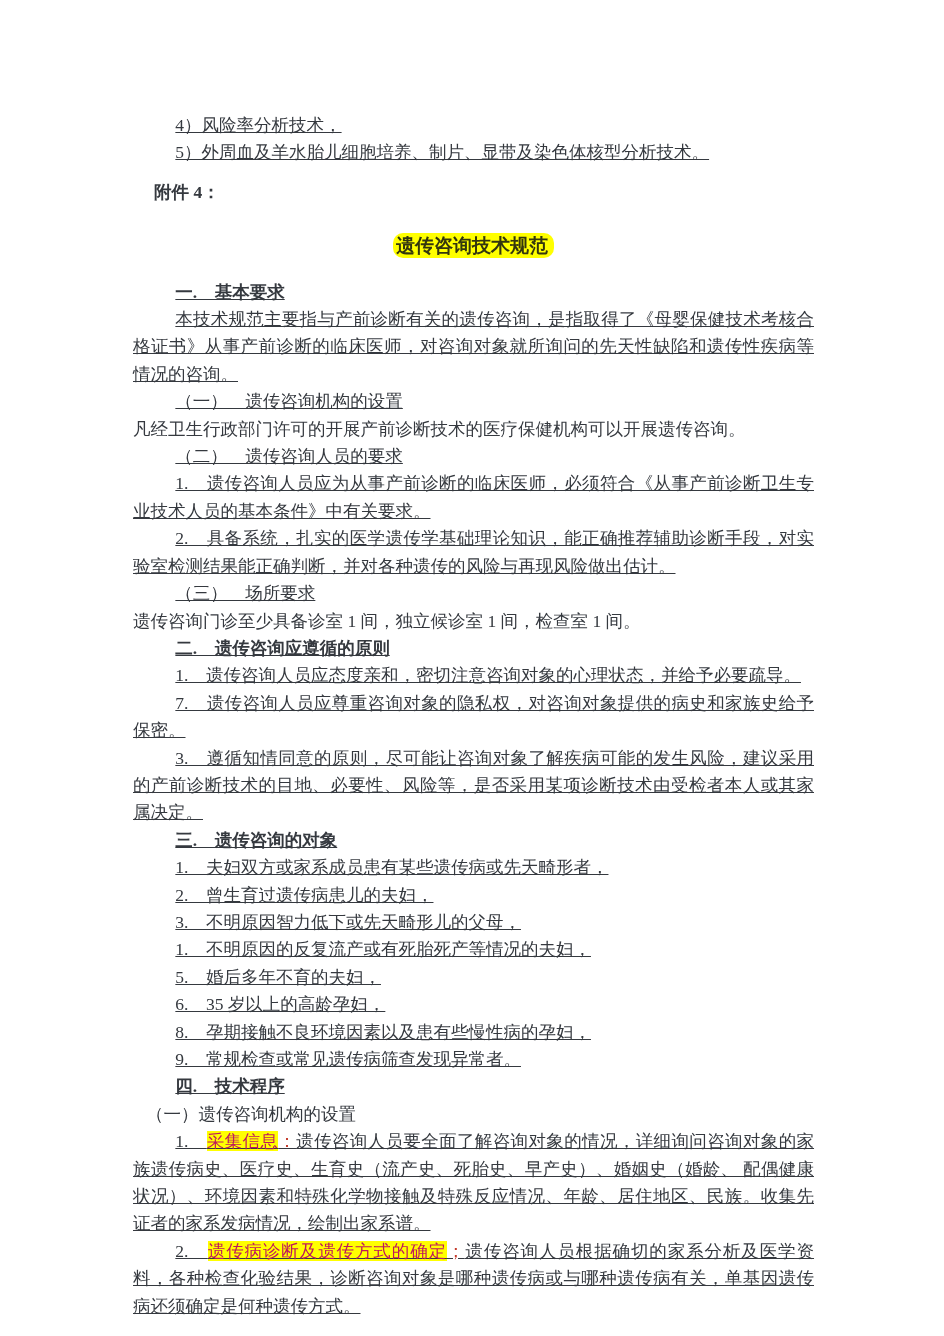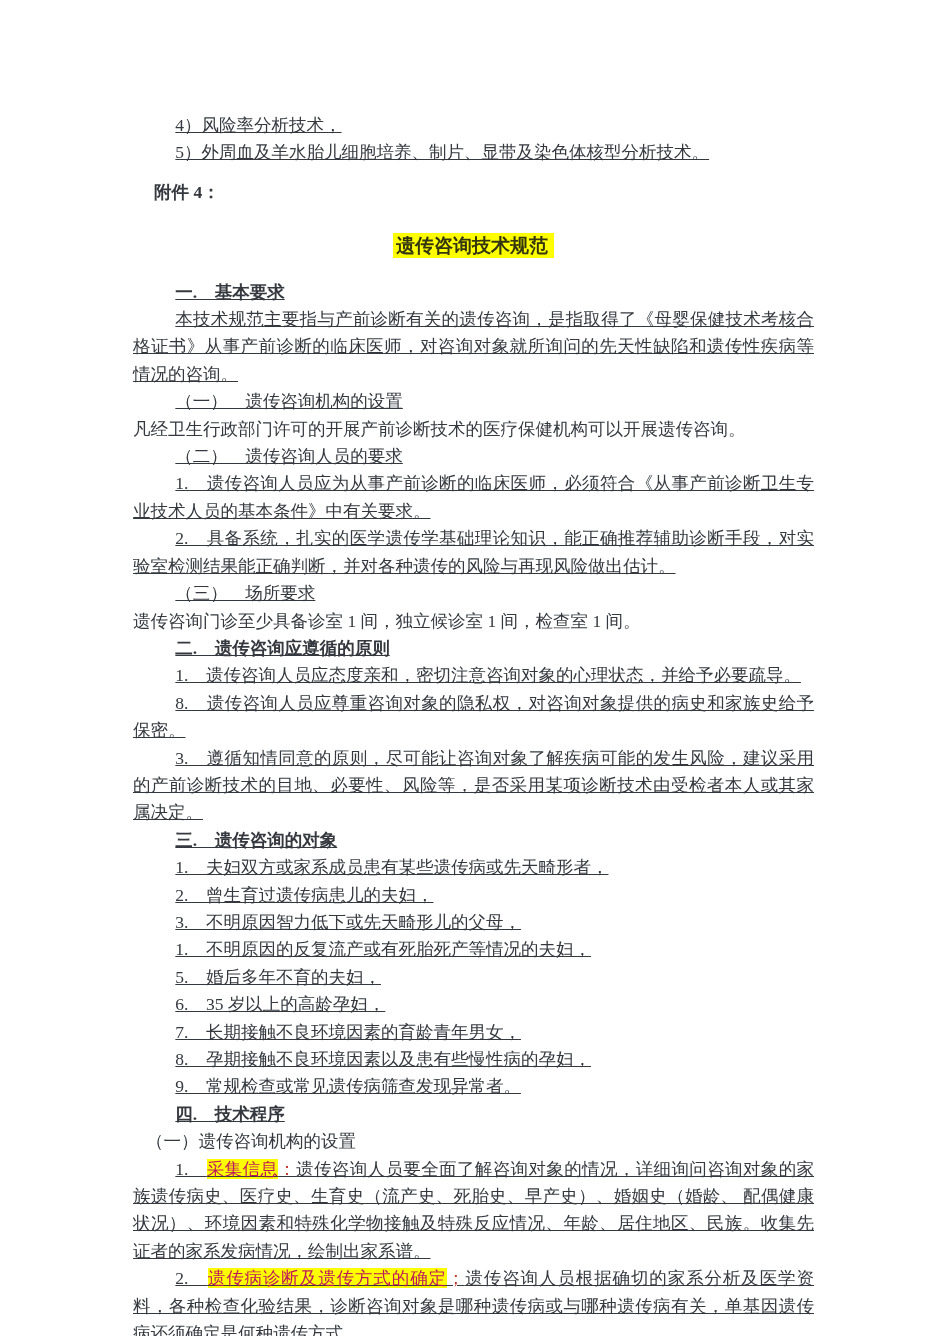--- a/index.html
+++ b/index.html
@@ -37,20 +37,21 @@
     text-indent: 0;
     margin-top: 26px;
     margin-bottom: 19px;
     font-weight: bold;
     font-size: 19px;
   }
   .titlehl {
     background: #ffff00;
     color: #33360e;
     padding: 2px 6px 2px 3px;
+    border-radius: 10px;
   }
   .hl {
     background: #ffff00;
     color: #be185d;
   }
   .red { color: #c4392a; }
   .n { color: inherit; }
 </style>
 </head>
 <body>
@@ -65,30 +66,29 @@
       <p class="blk para">本技术规范主要指与产前诊断有关的遗传咨询，是指取得了《母婴保健技术考核合格证书》从事产前诊断的临床医师，对咨询对象就所询问的先天性缺陷和遗传性疾病等情况的咨询。</p>
       <p class="blk sub">（一）　遗传咨询机构的设置</p>
       <p class="blk flush">凡经卫生行政部门许可的开展产前诊断技术的医疗保健机构可以开展遗传咨询。</p>
       <p class="blk sub">（二）　遗传咨询人员的要求</p>
       <p class="blk li">1.　遗传咨询人员应为从事产前诊断的临床医师，必须符合《从事产前诊断卫生专业技术人员的基本条件》中有关要求。</p>
       <p class="blk li">2.　具备系统，扎实的医学遗传学基础理论知识，能正确推荐辅助诊断手段，对实验室检测结果能正确判断，并对各种遗传的风险与再现风险做出估计。</p>
       <p class="blk sub">（三）　场所要求</p>
       <p class="blk flush">遗传咨询门诊至少具备诊室 1 间，独立候诊室 1 间，检查室 1 间。</p>
       <p class="blk h">二.　遗传咨询应遵循的原则</p>
       <p class="blk li">1.　遗传咨询人员应态度亲和，密切注意咨询对象的心理状态，并给予必要疏导。</p>
-      <p class="blk li">8.　遗传咨询人员应尊重咨询对象的隐私权，对咨询对象提供的病史和家族史给予保密。</p>
+      <p class="blk li">7.　遗传咨询人员应尊重咨询对象的隐私权，对咨询对象提供的病史和家族史给予保密。</p>
       <p class="blk li">3.　遵循知情同意的原则，尽可能让咨询对象了解疾病可能的发生风险，建议采用的产前诊断技术的目地、必要性、风险等，是否采用某项诊断技术由受检者本人或其家属决定。</p>
       <p class="blk h">三.　遗传咨询的对象</p>
       <p class="blk li">1.　夫妇双方或家系成员患有某些遗传病或先天畸形者，</p>
       <p class="blk li">2.　曾生育过遗传病患儿的夫妇，</p>
       <p class="blk li">3.　不明原因智力低下或先天畸形儿的父母，</p>
       <p class="blk li">1.　不明原因的反复流产或有死胎死产等情况的夫妇，</p>
       <p class="blk li">5.　婚后多年不育的夫妇，</p>
       <p class="blk li">6.　35 岁以上的高龄孕妇，</p>
-      <p class="blk li">7.　长期接触不良环境因素的育龄青年男女，</p>
       <p class="blk li">8.　孕期接触不良环境因素以及患有些慢性病的孕妇，</p>
       <p class="blk li">9.　常规检查或常见遗传病筛查发现异常者。</p>
       <p class="blk h">四.　技术程序</p>
       <p class="blk sub2">（一）遗传咨询机构的设置</p>
       <p class="blk li"><span class="n">1.　</span><span class="hl">采集信息</span><span class="red">：</span><span class="n">遗传咨询人员要全面了解咨询对象的情况，详细询问咨询对象的家族遗传病史、医疗史、生育史（流产史、死胎史、早产史）、婚姻史（婚龄、 配偶健康状况）、环境因素和特殊化学物接触及特殊反应情况、年龄、居住地区、民族。收集先证者的家系发病情况，绘制出家系谱。</span></p>
       <p class="blk li"><span class="n">2.　</span><span class="hl">遗传病诊断及遗传方式的确定</span><span class="red">；</span><span class="n">遗传咨询人员根据确切的家系分析及医学资料，各种检查化验结果，诊断咨询对象是哪种遗传病或与哪种遗传病有关，单基因遗传病还须确定是何种遗传方式。</span></p>
     </div>
 </div>
 
 </body></html>

